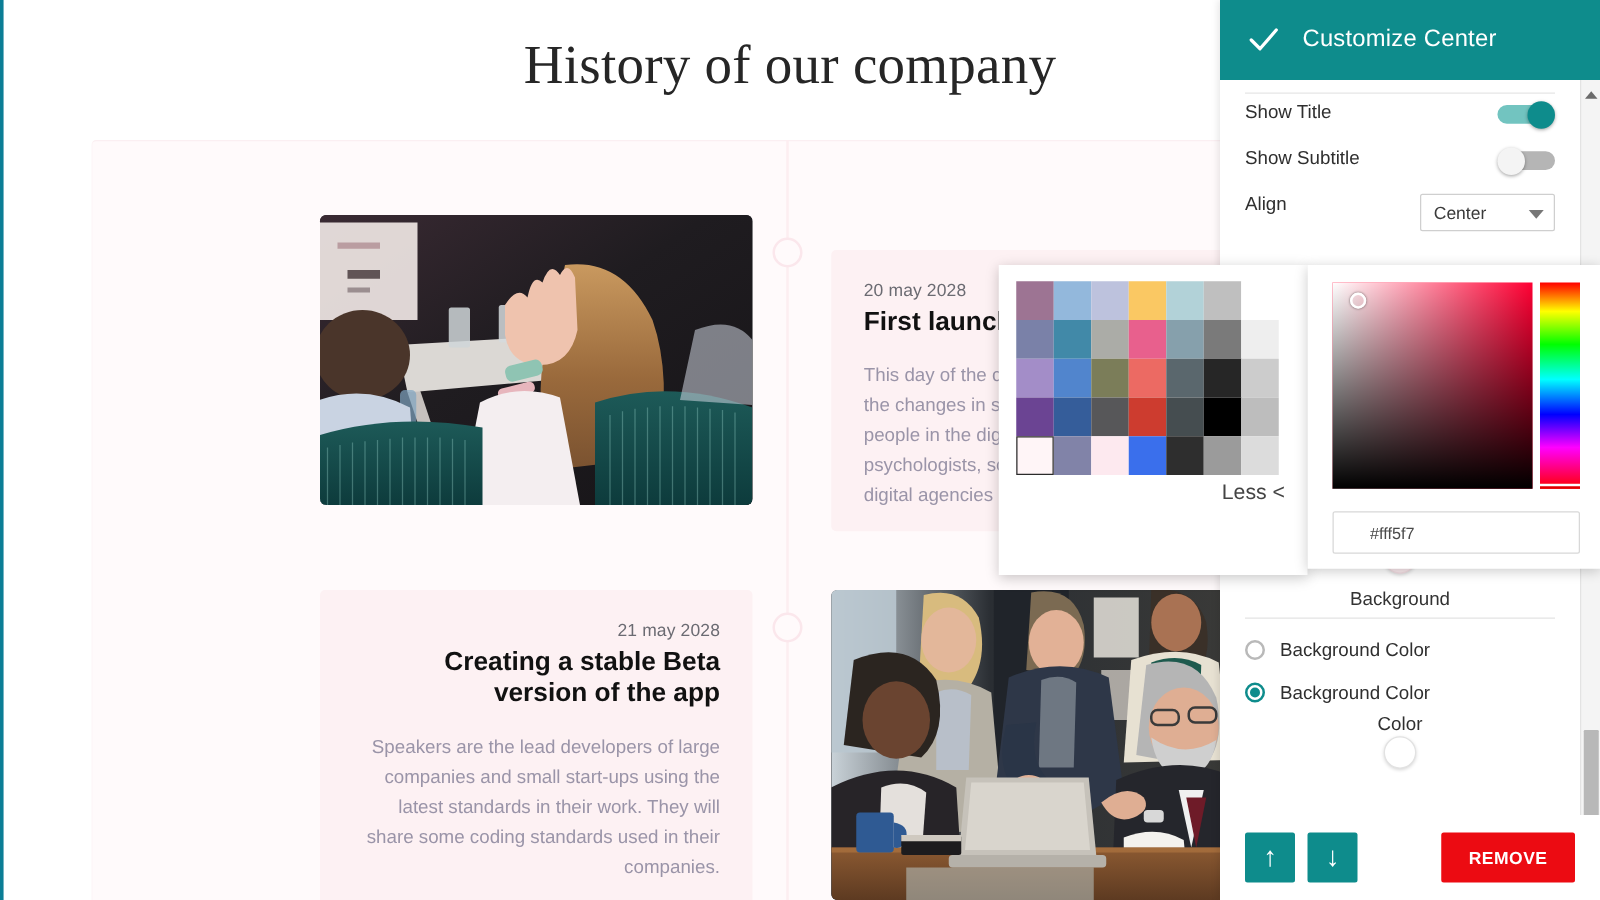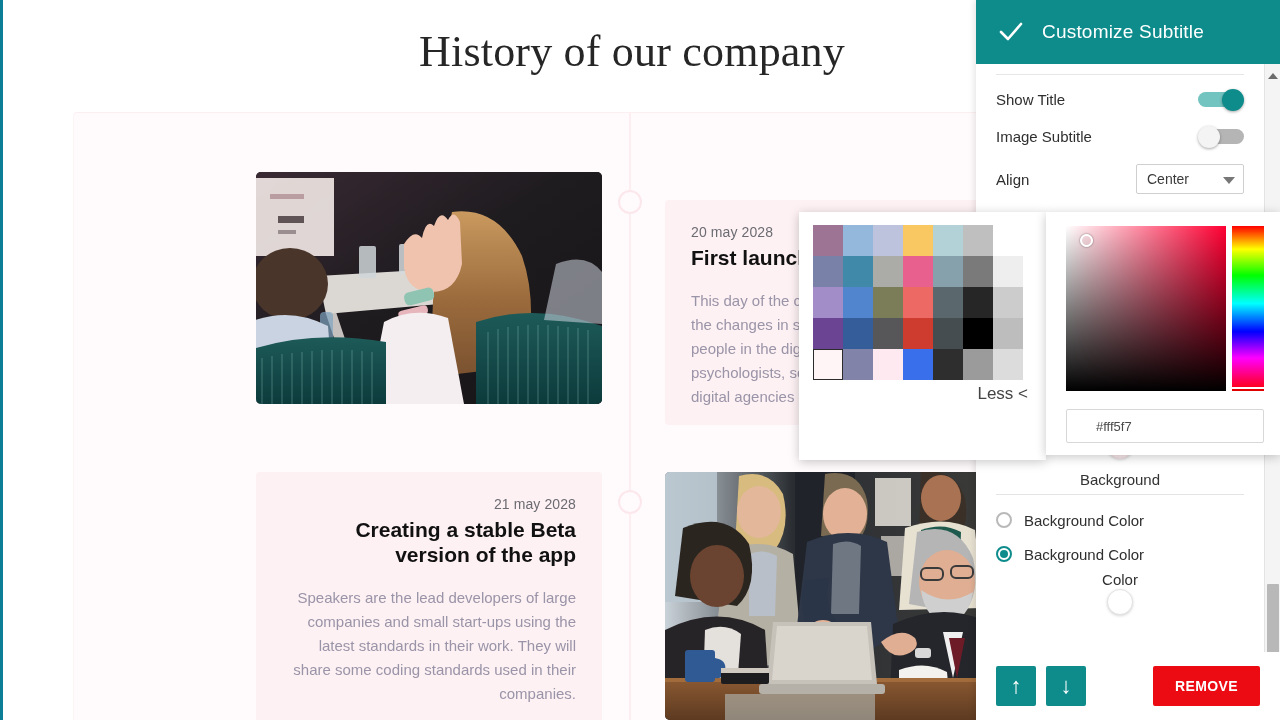--- a/index.html
+++ b/index.html
@@ -106,21 +106,21 @@
     background: #fff;
   }
   .panel-scroll {
     position: absolute; left: 0; top: 0; right: 16px; bottom: 68px;
     overflow: hidden;
     padding: 0 20px;
   }
   .divider-line { height: 1px; background: #e6e6e6; margin: 10px 0 6px 0; }
 
   .row {
-    display: flex; align-items: center; justify-content: space-between;
+    display: flex; justify-content: space-between;
     height: 37px;
   }
   .row-label { font-size: 15px; color: #2f2f2f; }
 
   .toggle {
     position: relative; width: 46px; height: 22px; flex: none;
   }
   .toggle .track {
     position: absolute; left: 0; top: 3px; width: 40px; height: 15px;
     border-radius: 8px;
@@ -437,39 +437,39 @@
   </div>
 
   <div class="panel">
 
     <div class="panel-header">
       <span class="check">
         <svg width="26" height="26" viewBox="0 0 26 26">
           <path d="M3 13 L10 20 L23 5" fill="none" stroke="#ffffff" stroke-width="2.6" stroke-linecap="round" stroke-linejoin="round"></path>
         </svg>
       </span>
-      <span class="panel-title">Customize Subtitle</span>
+      <span class="panel-title">Customize Center</span>
     </div>
 
     <div class="panel-body">
 
       <div class="panel-scroll">
 
         <div class="divider-line"></div>
 
         <div class="row">
           <span class="row-label">Show Title</span>
           <span class="toggle on">
             <span class="track"></span>
             <span class="knob"></span>
           </span>
         </div>
 
         <div class="row">
-          <span class="row-label">Image Subtitle</span>
+          <span class="row-label">Show Subtitle</span>
           <span class="toggle off">
             <span class="track"></span>
             <span class="knob"></span>
           </span>
         </div>
 
         <div class="row" style="height:48px">
           <span class="row-label">Align</span>
           <span class="select">
             <span>Center</span>

